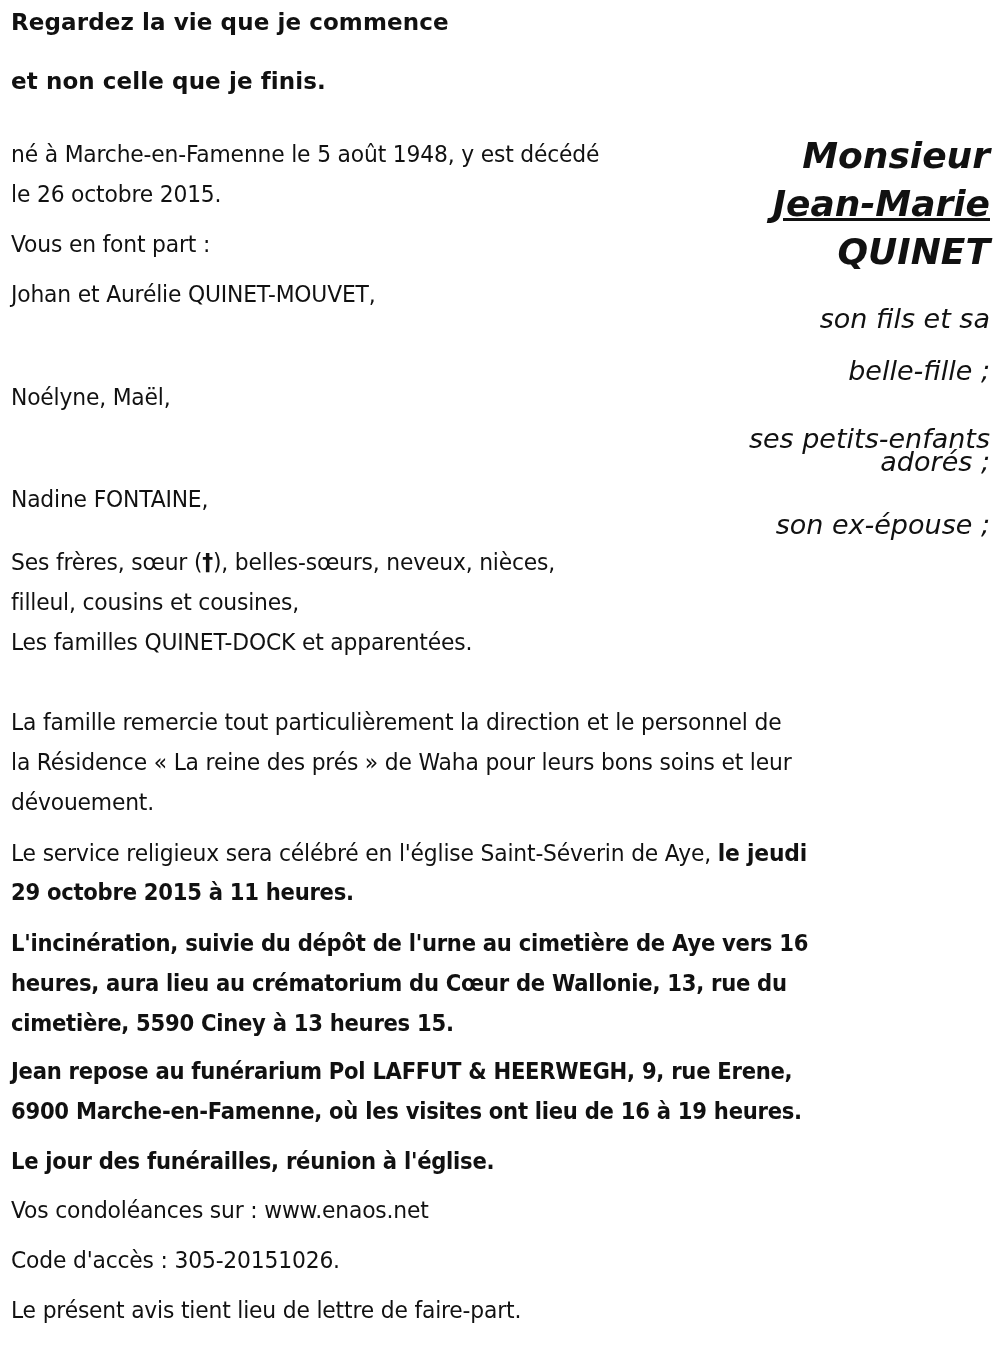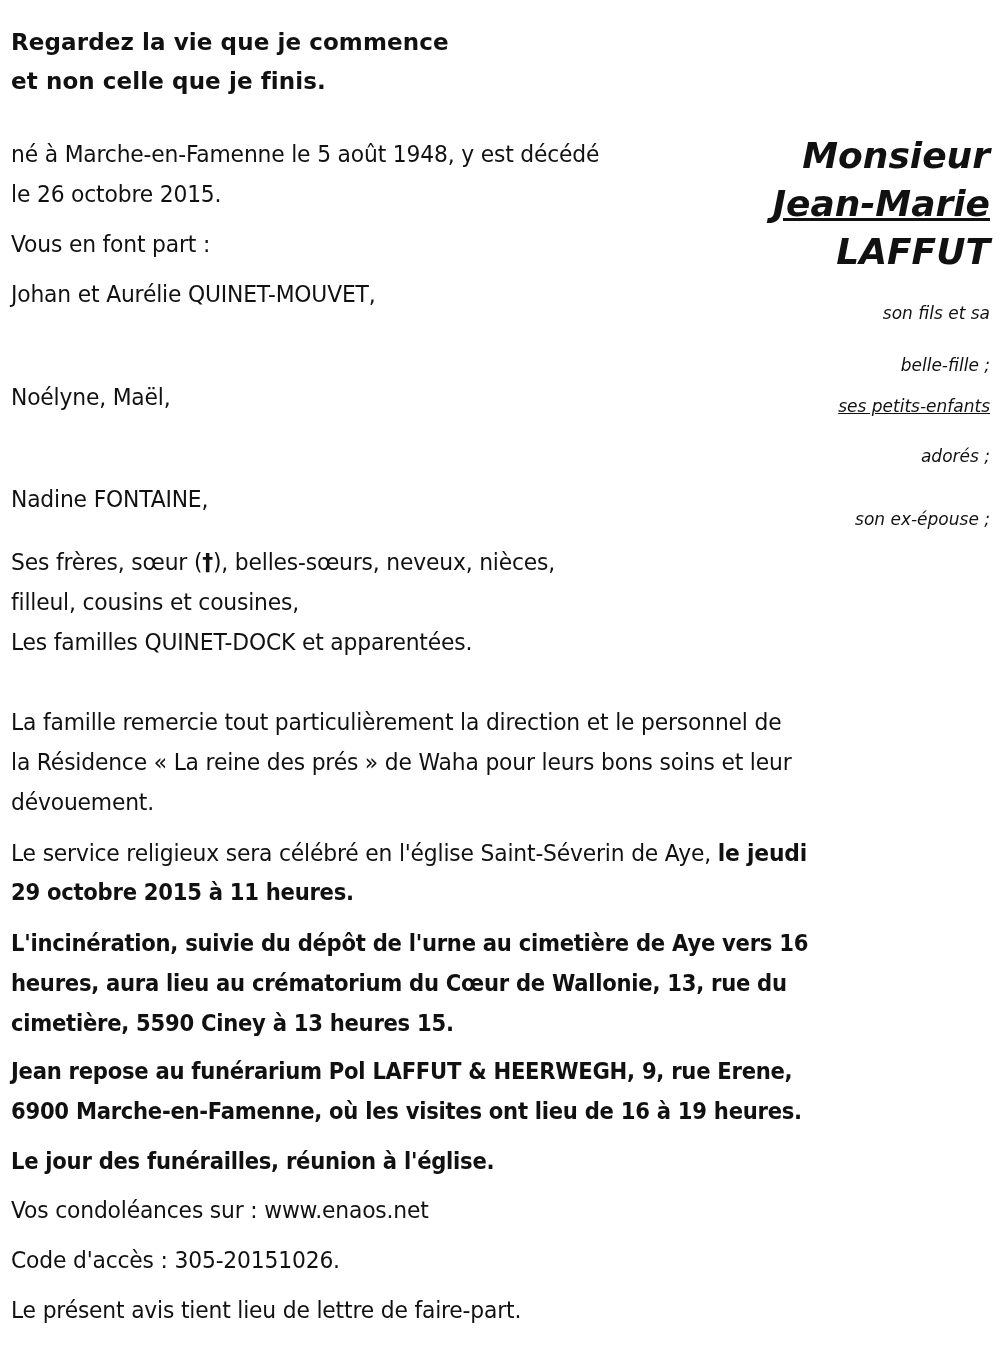--- a/index.html
+++ b/index.html
@@ -38,50 +38,50 @@
     }
     .name {
       right: 10px;
       font-size: 36px;
       font-weight: bold;
       font-style: italic;
       text-align: left;
     }
     .relation {
       right: 10px;
-      font-size: 17px;
+      font-size: 27px;
       font-style: italic;
       text-align: right;
     }
     .dagger {
       font-weight: bold;
     }
   </style>
 </head>
 <body>
 
-<div class="abs motto" style="top:9px;margin-top:20px;">Regardez la vie que je commence</div>
+<div class="abs motto" style="top:9px;">Regardez la vie que je commence</div>
 <div class="abs motto" style="top:68px;">et non celle que je finis.</div>
 
 <div class="abs name" style="top:135px;">Monsieur</div>
 <div class="abs name" style="top:183px;text-decoration:underline;">Jean-Marie</div>
-<div class="abs name" style="top:231px;">LAFFUT</div>
+<div class="abs name" style="top:231px;">QUINET</div>
 
 <div class="abs body-line" style="top:140px; transform:scaleX(0.93);">né à Marche-en-Famenne le 5 août 1948, y est décédé</div>
 <div class="abs body-line" style="top:180px; transform:scaleX(0.93);">le 26 octobre 2015.</div>
 
 <div class="abs body-line" style="top:230px; transform:scaleX(0.93);">Vous en font part :</div>
 
 <div class="abs body-line" style="top:280px; transform:scaleX(0.93);">Johan et Aurélie QUINET-MOUVET,</div>
 <div class="abs body-line" style="top:383px; transform:scaleX(0.93);">Noélyne, Maël,</div>
 <div class="abs body-line" style="top:485px; transform:scaleX(0.93);">Nadine FONTAINE,</div>
 
 <div class="abs relation" style="top:303px;">son fils et sa</div>
 <div class="abs relation" style="top:355px;">belle-fille ;</div>
-<div class="abs relation" style="top:396px;text-decoration:underline;">ses petits-enfants</div>
+<div class="abs relation" style="top:423px;">ses petits-enfants</div>
 <div class="abs relation" style="top:446px;">adorés ;</div>
 <div class="abs relation" style="top:509px;">son ex-épouse ;</div>
 
 <div class="abs body-line" style="top:548px; transform:scaleX(0.93);">
   <span>Ses frères, sœur (</span><span class="dagger">†</span><span>), belles-sœurs, neveux, nièces,</span>
 </div>
 <div class="abs body-line" style="top:588px; transform:scaleX(0.93);">filleul, cousins et cousines,</div>
 <div class="abs body-line" style="top:628px; transform:scaleX(0.93);">Les familles QUINET-DOCK et apparentées.</div>
 
 <div class="abs body-line" style="top:708px; transform:scaleX(0.93);">La famille remercie tout particulièrement la direction et le personnel de</div>

